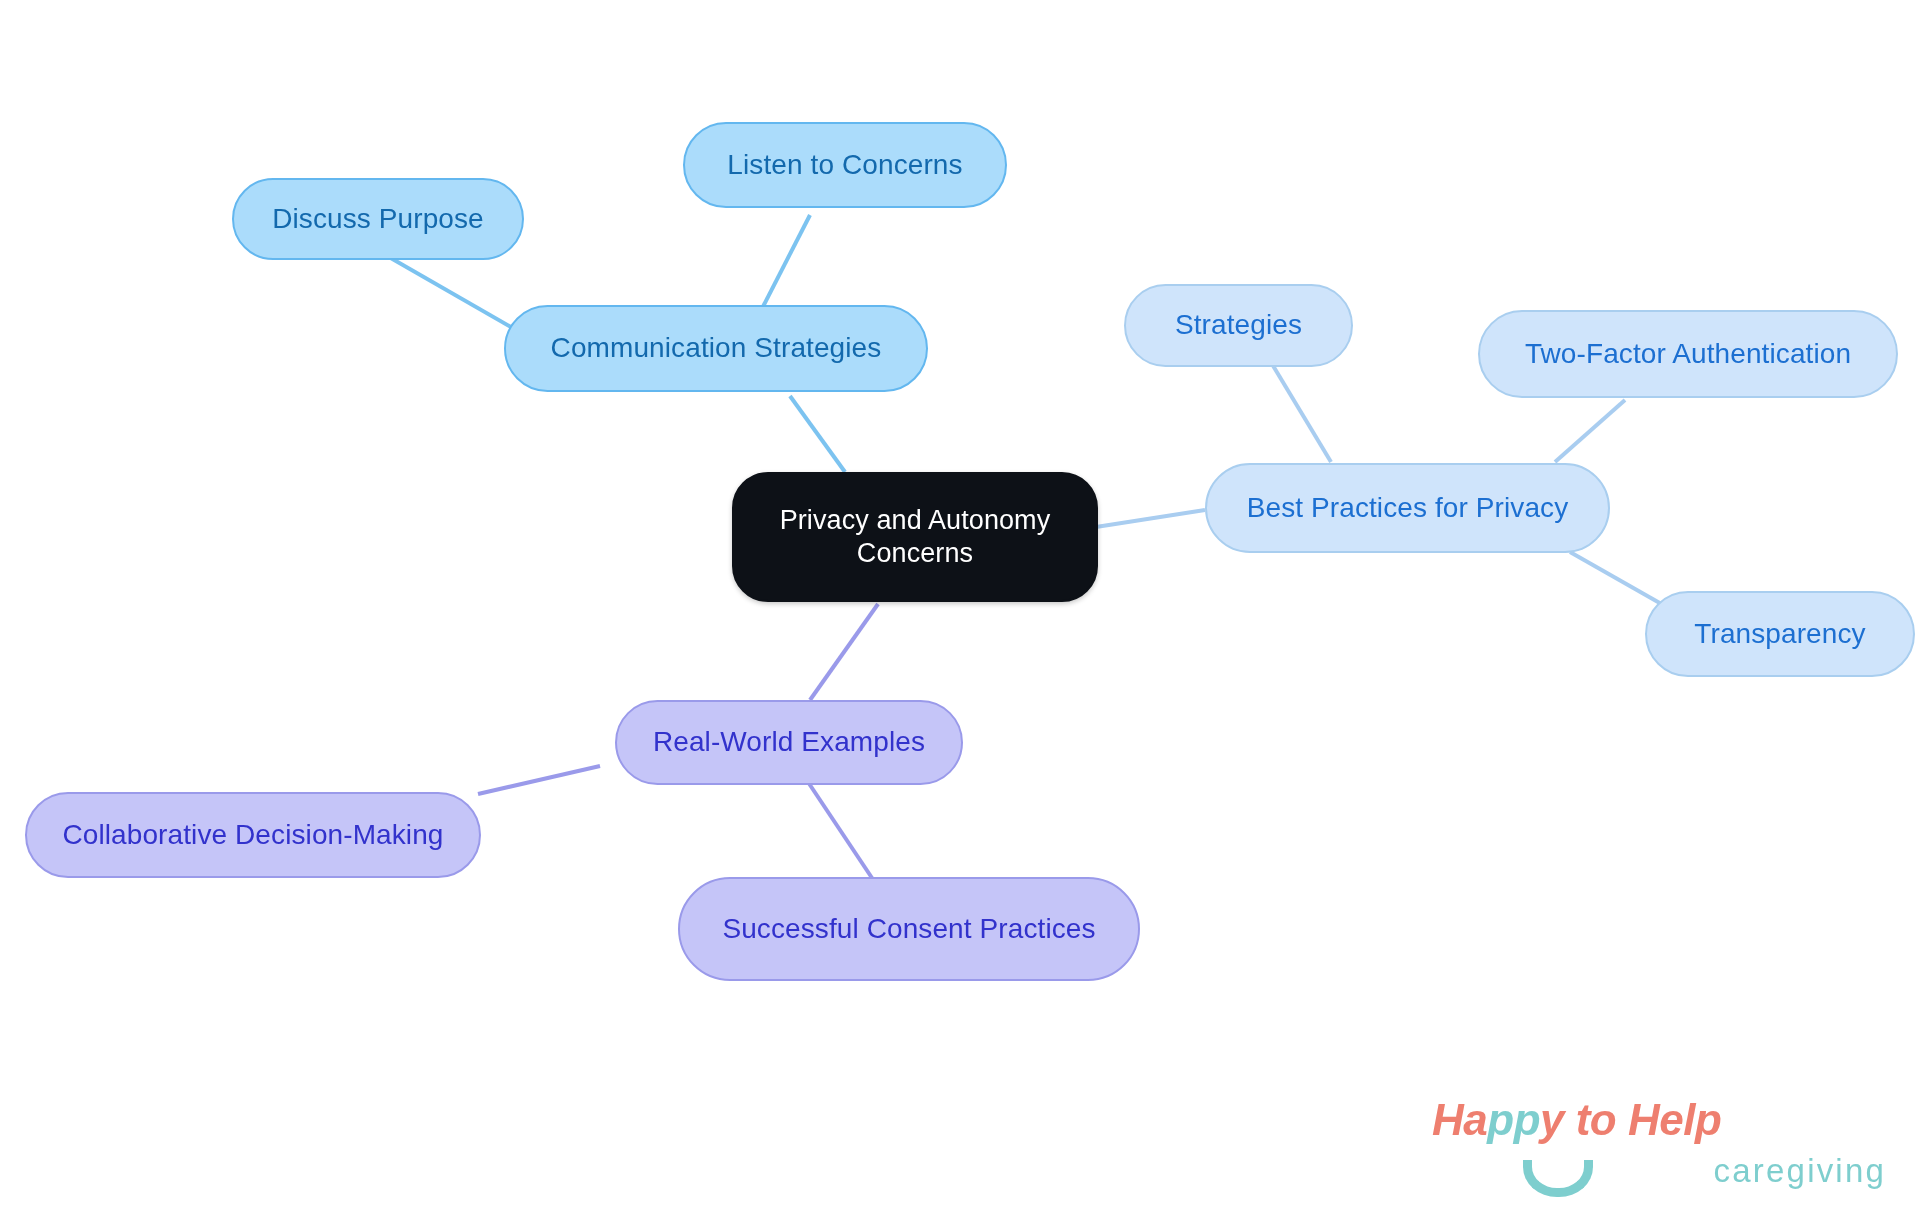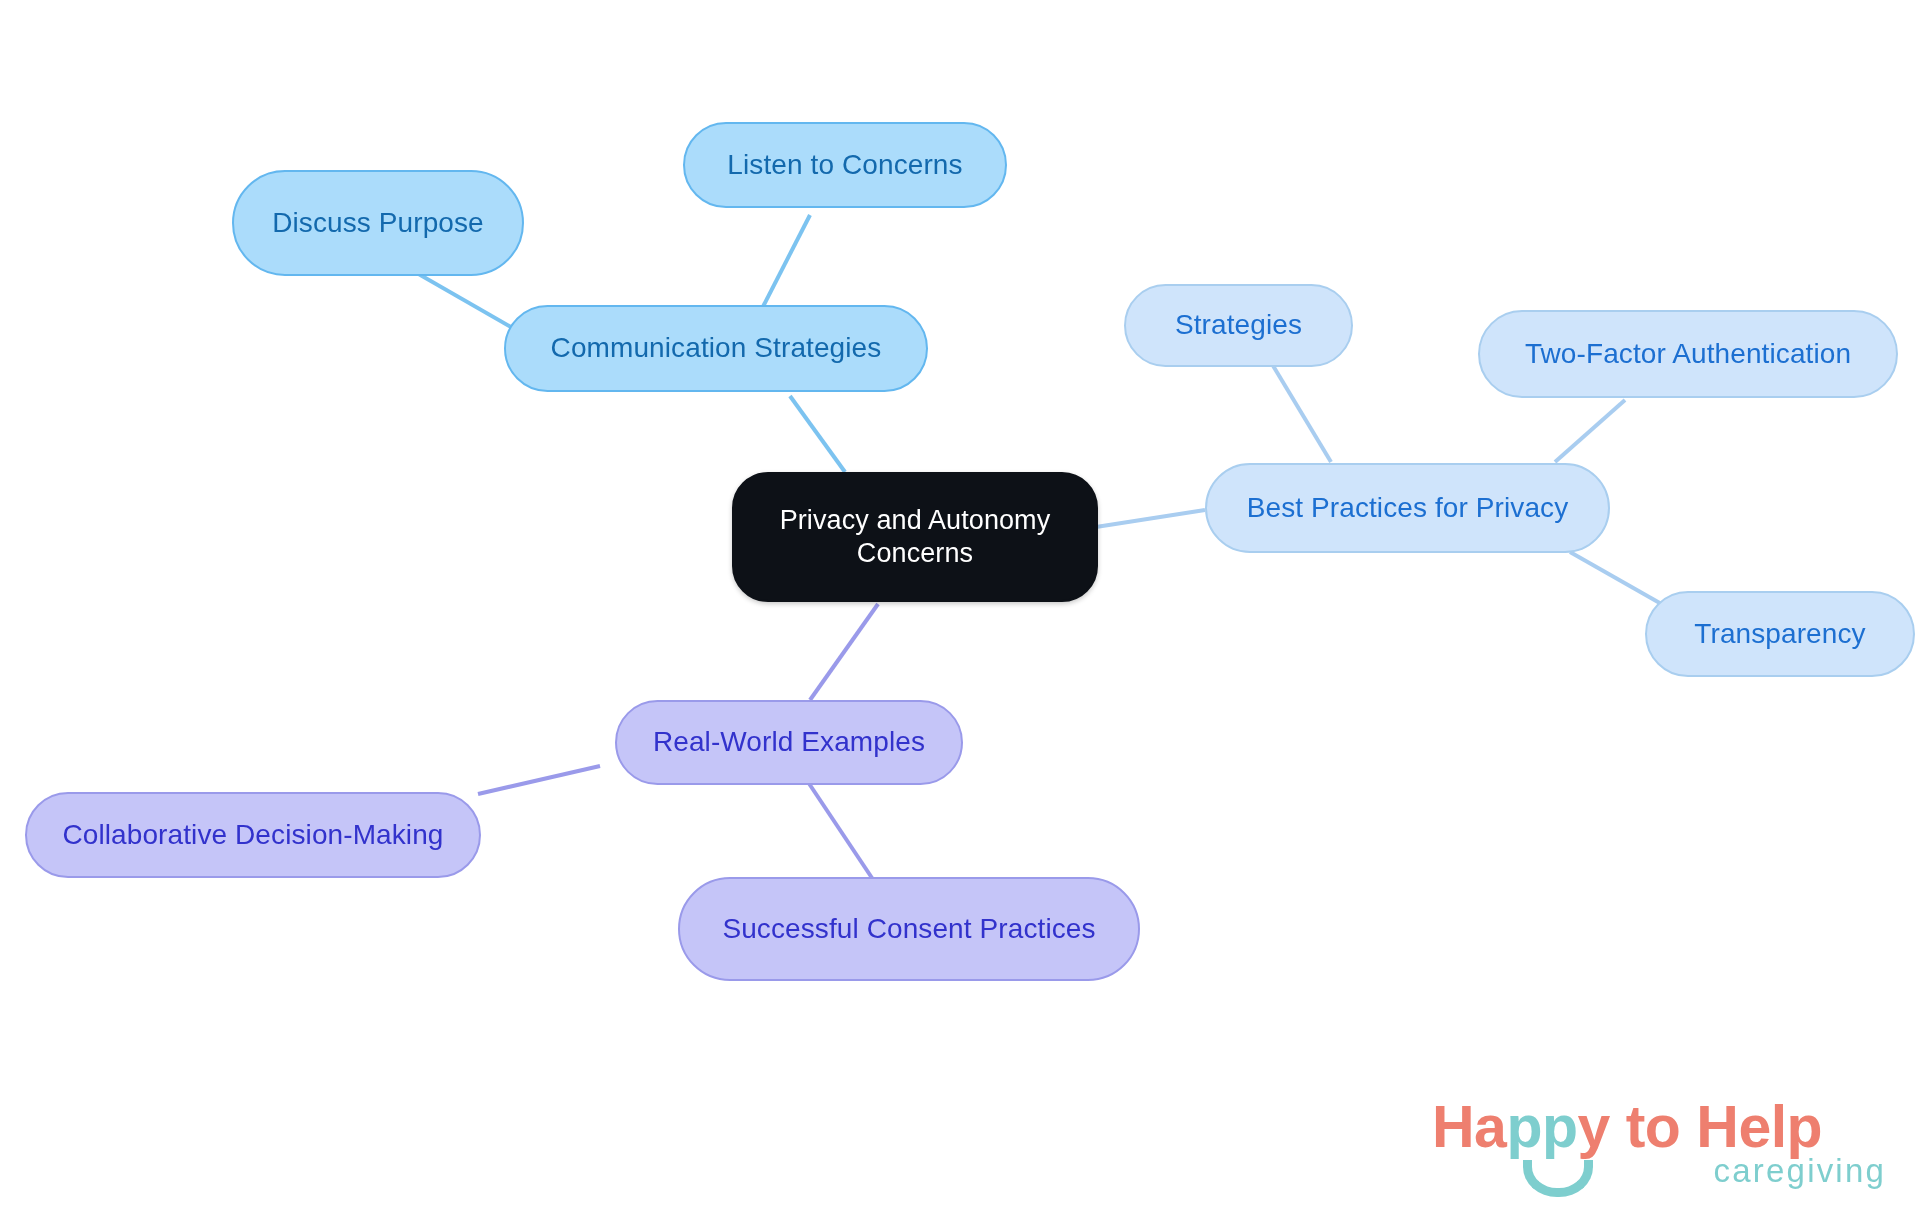--- a/index.html
+++ b/index.html
@@ -67,25 +67,26 @@
     position: absolute;
     left: 1432px;
     top: 1098px;
     width: 460px;
     height: 105px;
   }
   .logo-main {
     position: absolute;
     left: 0;
     top: 0;
-    font-size: 59px;
+    font-size: 44px;
     font-weight: bold;
     letter-spacing: -0.5px;
     line-height: 1;
     white-space: nowrap;
+    font-style: italic;
   }
   .logo-sub {
     position: absolute;
     right: 6px;
     top: 56px;
     font-size: 33px;
     letter-spacing: 2.2px;
     line-height: 1;
     white-space: nowrap;
   }
@@ -127,21 +128,21 @@
     <line x1="600" y1="766" x2="478" y2="794" stroke="#9a9aea" stroke-width="4"></line>
 
     <line x1="808" y1="782" x2="872" y2="878" stroke="#9a9aea" stroke-width="4"></line>
   </svg>
 
   <div class="node node-root" style="left:732px; top:472px; width:366px; height:130px;">Privacy and Autonomy
 Concerns</div>
 
   <div class="node node-blue" style="left:504px; top:305px; width:424px; height:87px;">Communication Strategies</div>
 
-  <div class="node node-blue" style="left:232px; top:170px; width:292px; height:106px;">Discuss Purpose</div>
+  <div class="node node-blue" style="left:232px; top:178px; width:292px; height:82px;">Discuss Purpose</div>
 
   <div class="node node-paleblue" style="left:1205px; top:463px; width:405px; height:90px;">Best Practices for Privacy</div>
 
   <div class="node node-blue" style="left:683px; top:122px; width:324px; height:86px;">Listen to Concerns</div>
 
   <div class="node node-paleblue" style="left:1124px; top:284px; width:229px; height:83px;">Strategies</div>
 
   <div class="node node-paleblue" style="left:1478px; top:310px; width:420px; height:88px;">Two-Factor Authentication</div>
 
   <div class="node node-paleblue" style="left:1645px; top:591px; width:270px; height:86px;">Transparency</div>

